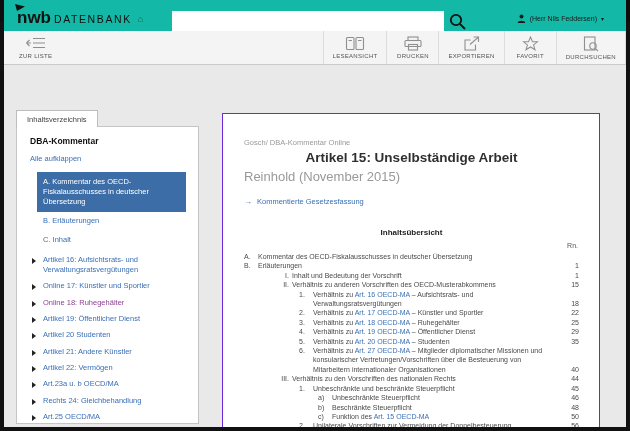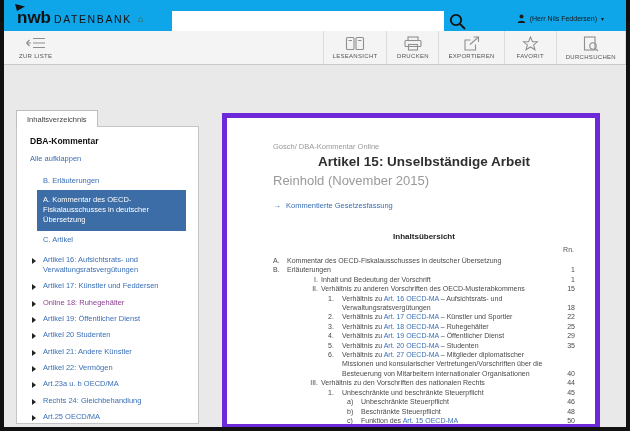--- a/index.html
+++ b/index.html
@@ -18,21 +18,21 @@
   .topnav {
     height:22px; background:#0d0d0d; display:flex; align-items:center;
     padding-left:88px; gap:14px;
   }
   .topnav a {
     color:#fff; font-size:7px; font-weight:700; text-decoration:none; white-space:nowrap;
   }
   .topnav a.active { color:#ffe500; }
 
   
-  .yellowbar { height:31px; background:#0ea5e9; position:relative; }
+  .yellowbar { height:31px; background:#14b8a6; position:relative; }
   .logo { position:absolute; left:13px; top:8px; }
   .logo .flag { position:absolute; left:-2px; top:-4px; }
   .logo-main { font-size:17px; font-weight:700; color:#111; letter-spacing:0; }
   .logo-sub { font-size:10.5px; font-weight:400; color:#111; letter-spacing:1.6px; margin-left:3px; }
   .home-glyph { font-size:9px; color:#4a4a00; margin-left:6px; vertical-align:1px; }
   .searchbox {
     position:absolute; left:168px; top:11px; width:272px; height:22px;
     background:#fff; border:none; outline:none; padding:0 6px; font-size:8px;
   }
   .search-btn { position:absolute; left:444px; top:12px; width:20px; height:20px; cursor:pointer; }
@@ -88,21 +88,21 @@
   }
   .sb-art.visited { color:#8d4092; }
   .tri {
     position:absolute; left:2px; top:6px; width:0; height:0;
     border-left:4px solid #222; border-top:3px solid transparent; border-bottom:3px solid transparent;
   }
 
   
   .main-panel {
     position:absolute; left:218px; width:378px; top:12px; bottom:-2px;
-    background:#fff; border:5px solid #6d28d9; padding:24px 20px 0 46px; overflow:hidden;
+    background:#fff; border:1px solid #6d28d9; padding:24px 20px 0 21px; overflow:hidden;
   }
   .crumb { font-size:7.5px; color:#999; }
   .art-title { font-size:13.5px; font-weight:700; color:#2f2f2f; margin-top:3px;text-align:center; }
   .art-author { font-size:13px; color:#999; margin-top:4px; }
   .law-link { display:flex; align-items:center; gap:5px; margin-top:13px; font-size:7.5px; }
   .law-link .arrow { color:#3a6fb5; font-size:8px; }
   .law-link a { color:#3a6fb5; text-decoration:none; }
 
   .toc { margin-top:22px; }
   .toc-title { text-align:center; font-size:8px; font-weight:700; color:#222; }
@@ -211,32 +211,32 @@
     </div>
 
     <div class="content">
 
       <div class="sb-tab">Inhaltsverzeichnis</div>
       <div class="sb-panel">
         <div class="sb-inner">
           <div class="sb-heading">DBA-Kommentar</div>
           <a href="#" class="sb-expand">Alle aufklappen</a>
           <div class="sb-sections">
+            <a href="#" class="sb-sec selected">A. Kommentar des OECD-Fiskalausschusses in deutscher Übersetzung</a>
             <a href="#" class="sb-sec">B. Erläuterungen</a>
-            <a href="#" class="sb-sec selected">A. Kommentar des OECD-Fiskalausschusses in deutscher Übersetzung</a>
-            <a href="#" class="sb-sec">C. Artikel</a>
+            <a href="#" class="sb-sec">C. Inhalt</a>
           </div>
           <div class="sb-articles">
               <a href="#" class="sb-art">
     <span class="tri"></span>
     <span class="sb-art-label">Artikel 16: Aufsichtsrats- und Verwaltungsratsvergütungen</span>
   </a>
               <a href="#" class="sb-art">
     <span class="tri"></span>
-    <span class="sb-art-label">Artikel 17: Künstler und Feddersen</span>
+    <span class="sb-art-label">Online 17: Künstler und Sportler</span>
   </a>
               <a href="#" class="sb-art visited">
     <span class="tri"></span>
     <span class="sb-art-label">Online 18: Ruhegehälter</span>
   </a>
               <a href="#" class="sb-art">
     <span class="tri"></span>
     <span class="sb-art-label">Artikel 19: Öffentlicher Dienst</span>
   </a>
               <a href="#" class="sb-art">

